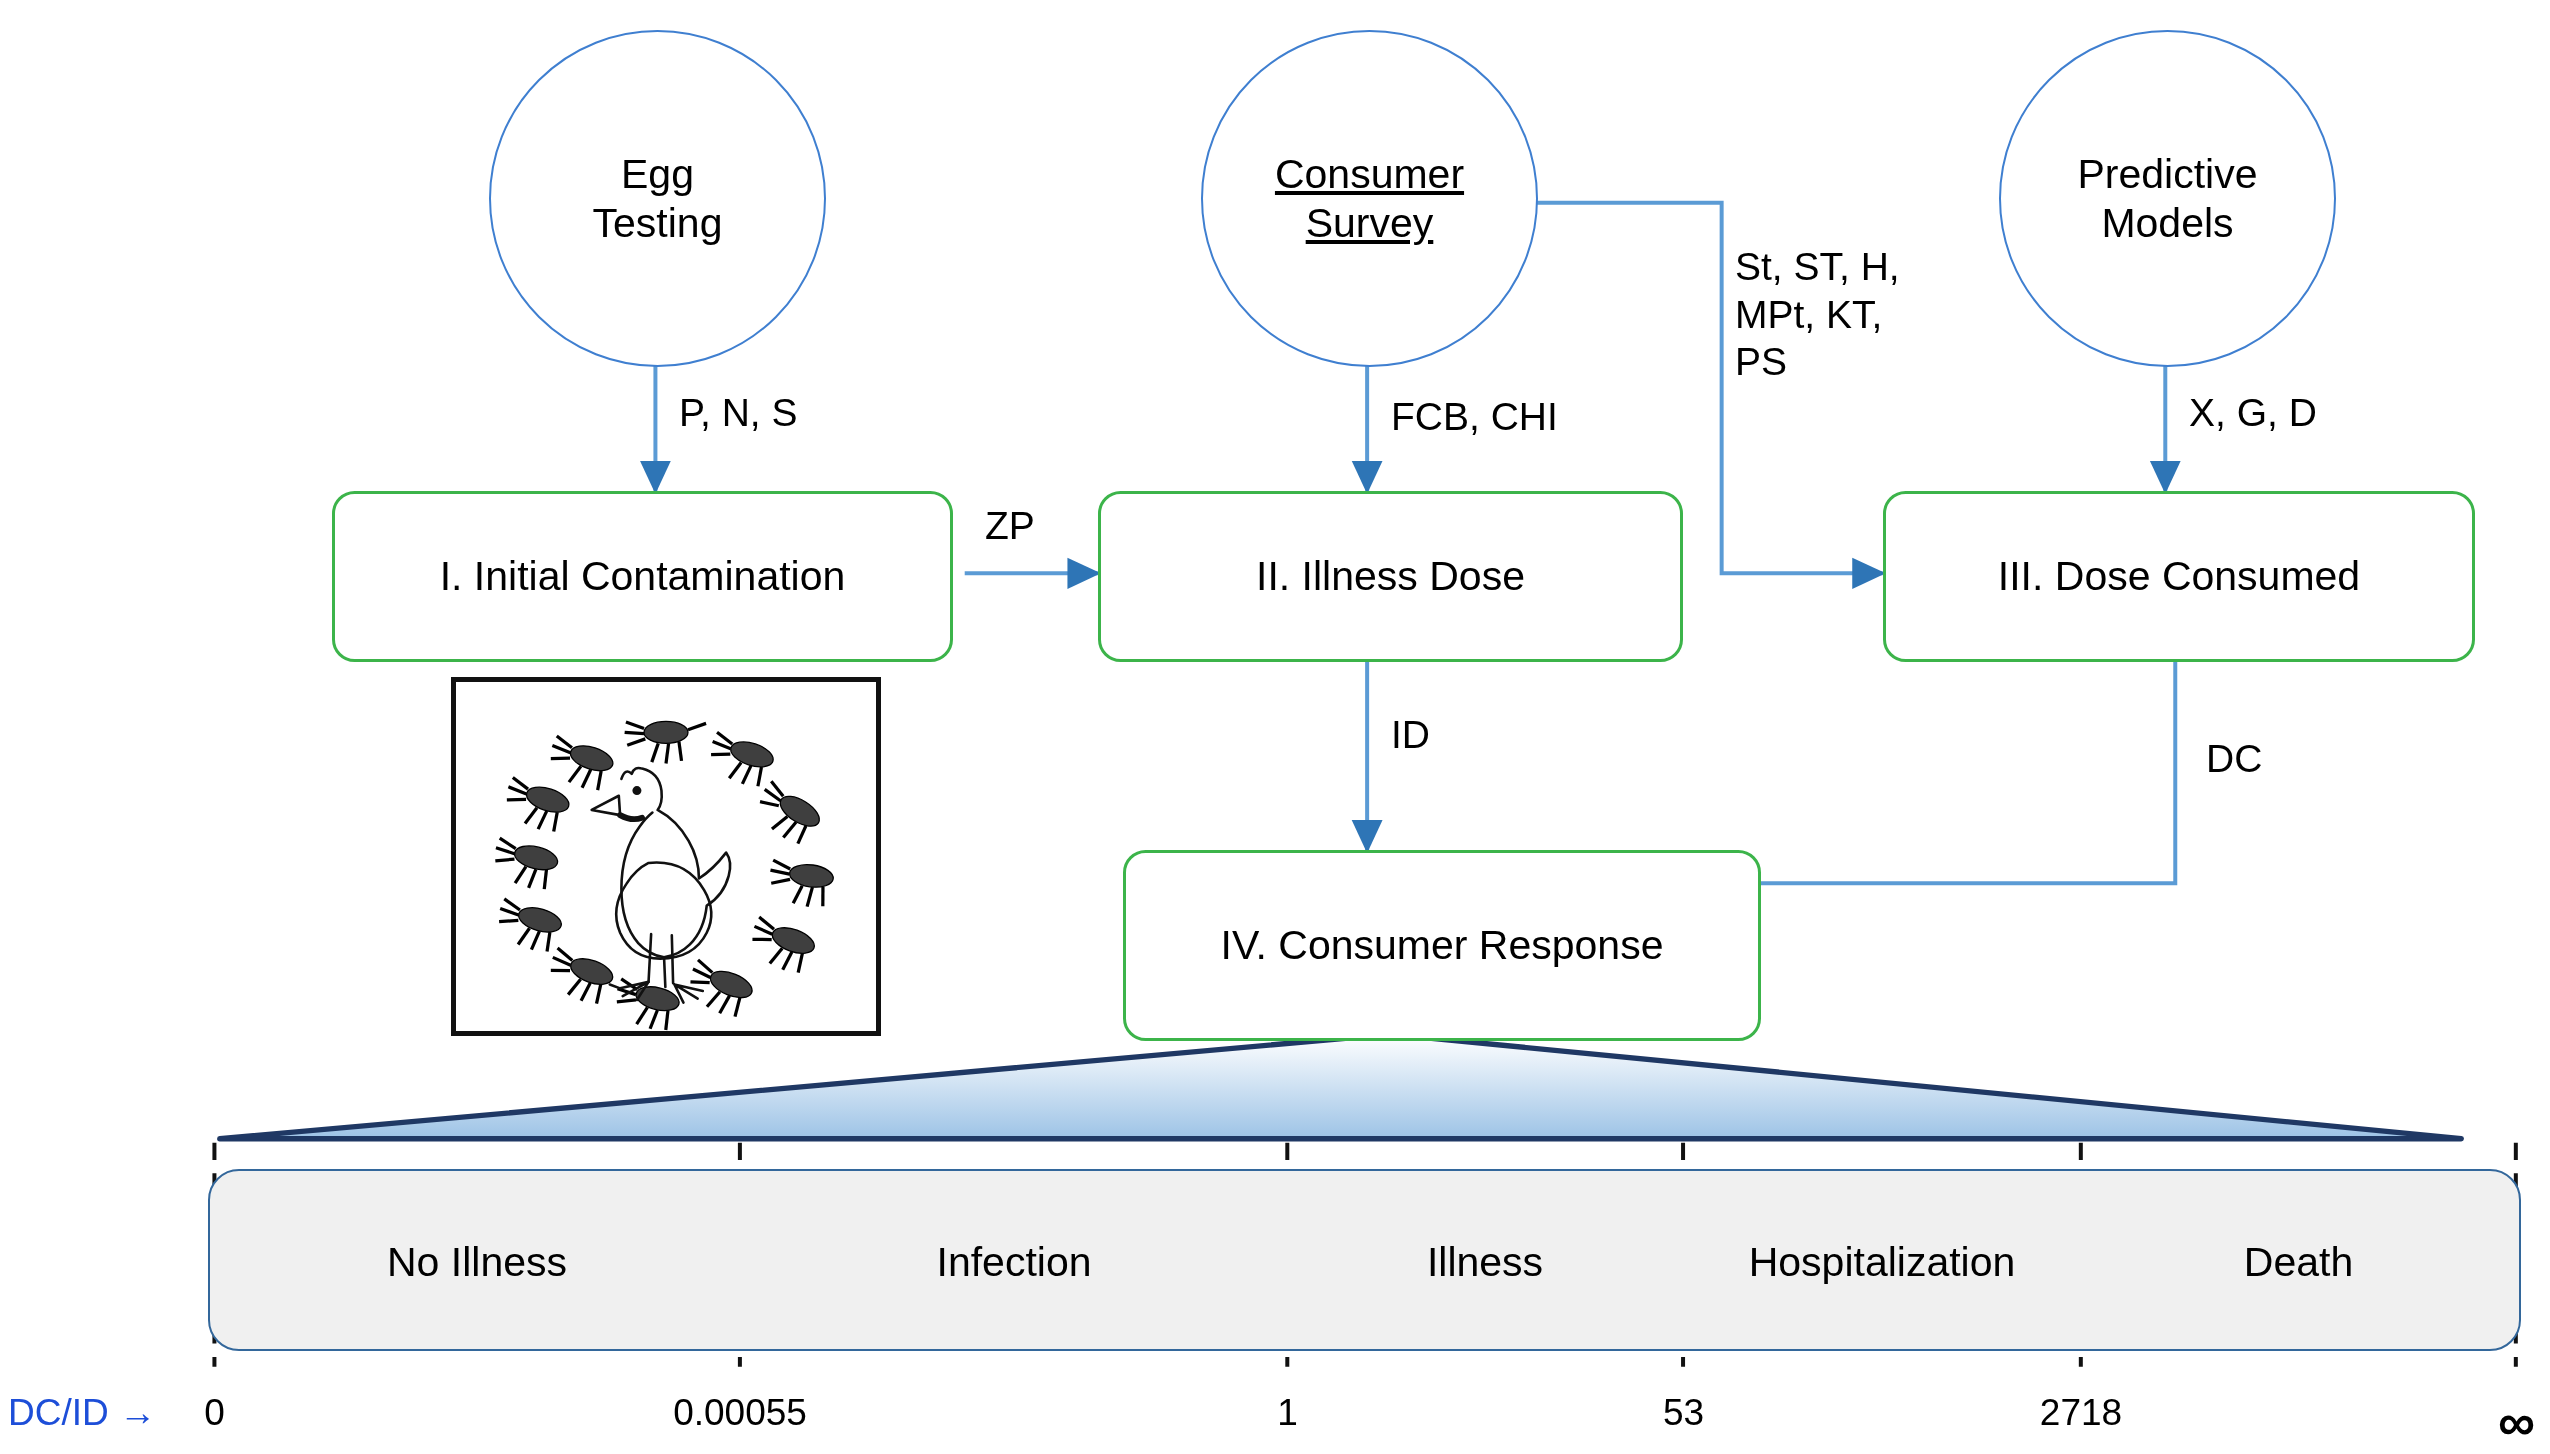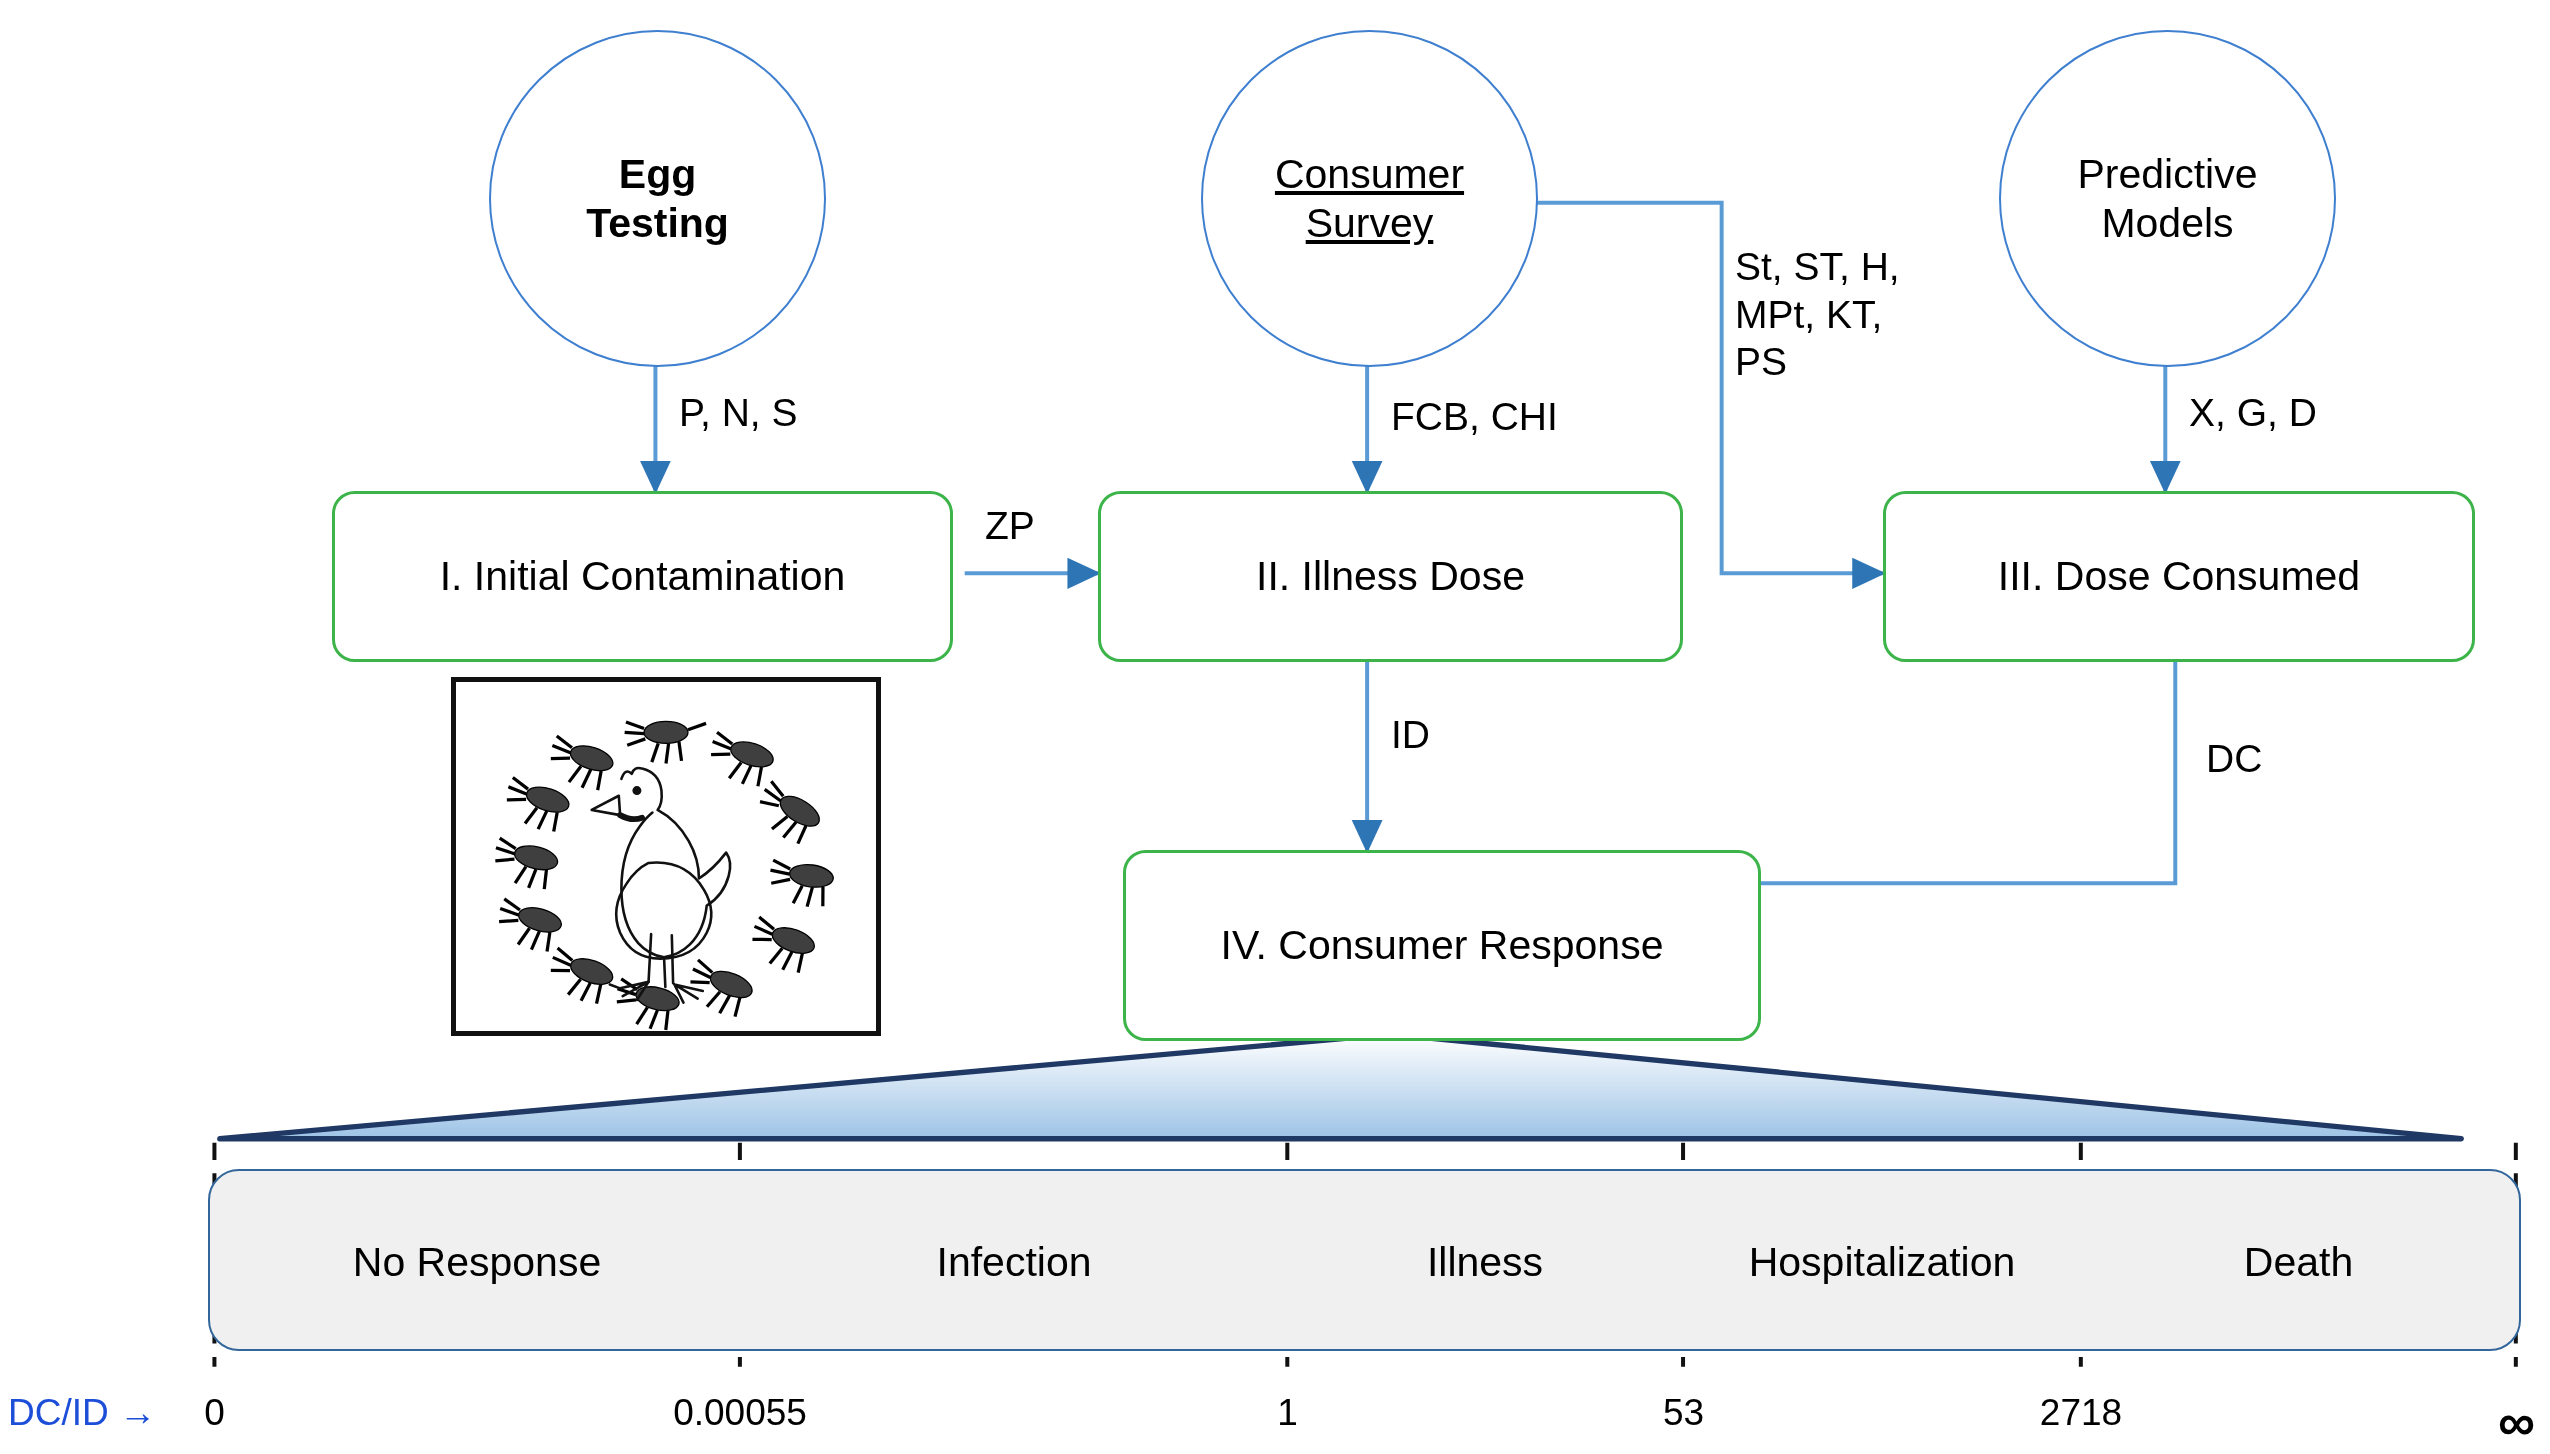--- a/index.html
+++ b/index.html
@@ -57,21 +57,21 @@
       <line x1="322" y1="1718" x2="322" y2="2055"></line>
       <line x1="1112" y1="1718" x2="1112" y2="2055"></line>
       <line x1="1935" y1="1718" x2="1935" y2="2055"></line>
       <line x1="2530" y1="1718" x2="2530" y2="2055"></line>
       <line x1="3128" y1="1718" x2="3128" y2="2055"></line>
       <line x1="3782" y1="1718" x2="3782" y2="2055"></line>
     </g>
   </svg>
 
   <div class="node circle" style="left:489px;top:30px;width:333px;height:333px;">
-    <span style="white-space:pre-line;font-weight:bold;">Egg
+    <span style="white-space:pre-line;">Egg
 Testing</span>
   </div>
 
   <div class="node circle" style="left:1201px;top:30px;width:333px;height:333px;text-decoration:underline;">
     <span style="white-space:pre-line;">Consumer
 Survey</span>
   </div>
 
   <div class="node circle" style="left:1999px;top:30px;width:333px;height:333px;">
     <span style="white-space:pre-line;">Predictive
@@ -261,21 +261,21 @@
                  q-16,-38 10,-76 q14,-22 34,-32 z"></path>
         <path d="M300,390 l-4,74 m36,-72 l2,74"></path>
         <path d="M296,464 l-44,10 l-16,-6 m60,-4 l-40,22 m40,-22 l-18,28"></path>
         <path d="M336,468 l44,10 m-44,-10 l36,22 m-36,-22 l14,28"></path>
       </g>
     </svg>
   </div>
 
   <div class="scale-band" style="left:208px;top:1169px;width:2313px;height:182px;"></div>
 
-  <div class="seg-label" style="left:214px;top:1239px;width:526px;">No Response</div>
+  <div class="seg-label" style="left:214px;top:1239px;width:526px;">No Illness</div>
   <div class="seg-label" style="left:740px;top:1239px;width:548px;">Infection</div>
   <div class="seg-label" style="left:1287px;top:1239px;width:396px;">Illness</div>
   <div class="seg-label" style="left:1683px;top:1239px;width:398px;">Hospitalization</div>
   <div class="seg-label" style="left:2081px;top:1239px;width:435px;">Death</div>
 
   <div class="axis-name" style="left:8px;top:1392px;">DC/ID →</div>
 
   <div class="tick-label" style="left:148px;top:1392px;width:133px;">0</div>
   <div class="tick-label" style="left:640px;top:1392px;width:200px;">0.00055</div>
   <div class="tick-label" style="left:1221px;top:1392px;width:133px;">1</div>

